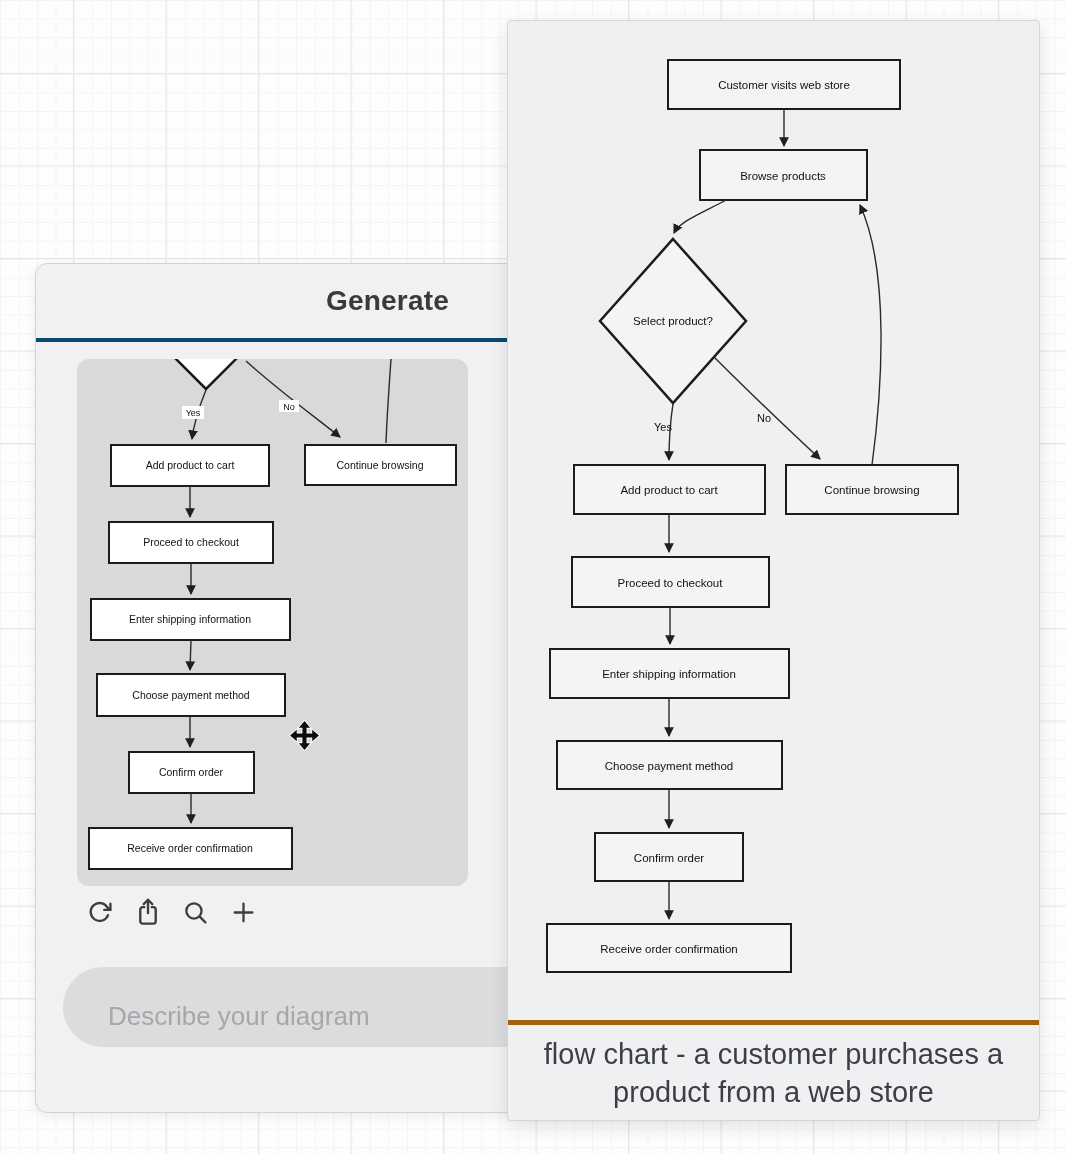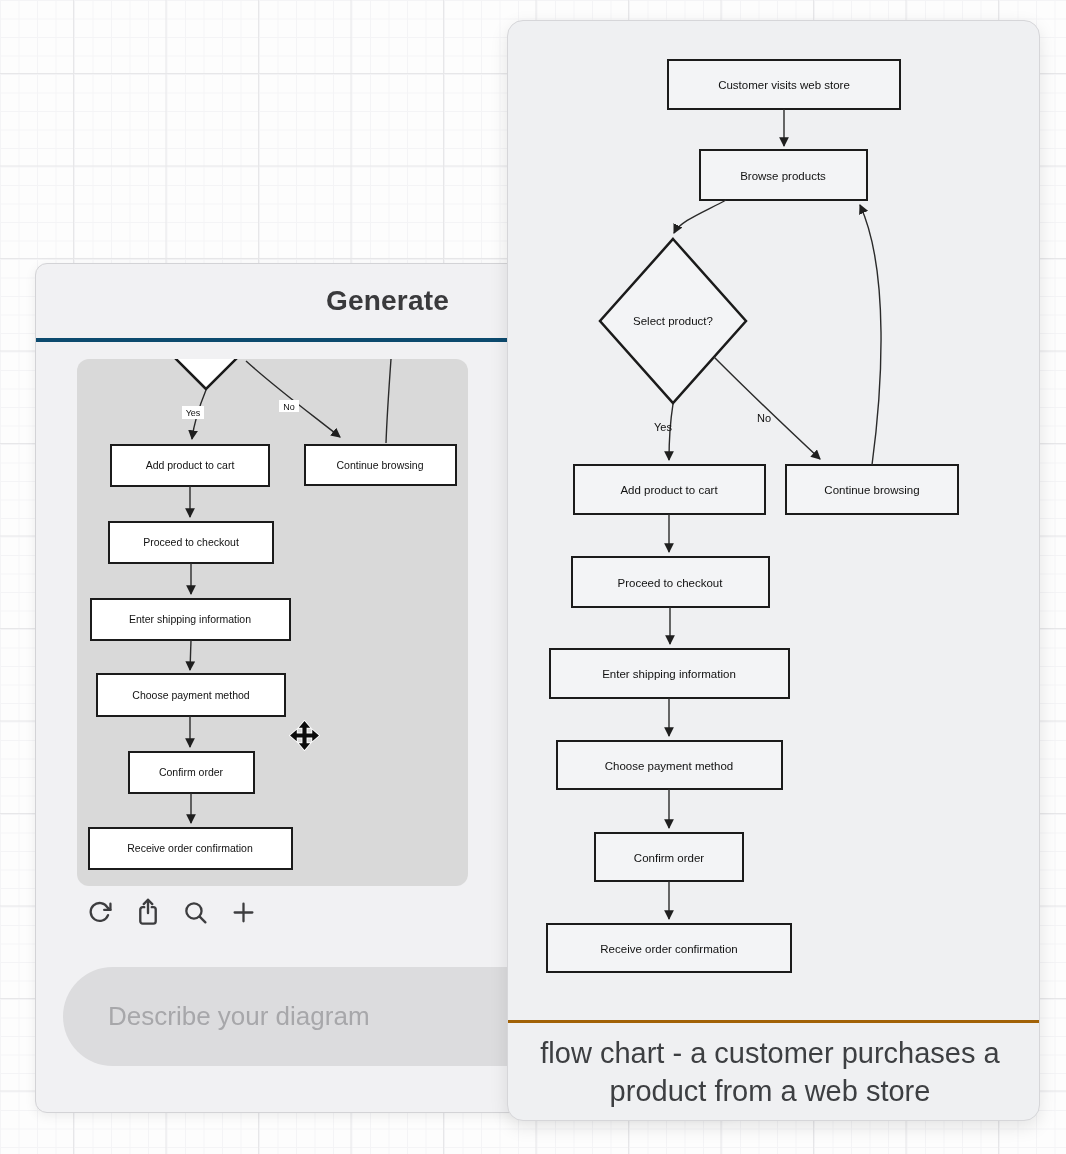--- a/index.html
+++ b/index.html
@@ -33,37 +33,37 @@
   .preview svg{display:block;}
   .move-cursor{position:absolute;left:253px;top:456px;width:31px;height:31px;z-index:3;}
   .toolbar{
     position:absolute;left:50px;top:632px;display:flex;gap:21px;align-items:center;
   }
   .tool-btn{
     width:27px;height:32px;background:none;border:none;padding:0;cursor:pointer;
     display:flex;align-items:center;justify-content:center;color:#3d3d3f;
   }
   .prompt-pill{
-    position:absolute;left:27px;top:703px;width:660px;height:99px;
+    position:absolute;left:27px;top:703px;width:660px;height:80px;
     background:#dcdcde;border:none;border-radius:50px;box-sizing:border-box;
     padding:34px 40px 0 45px;font-family:"Liberation Sans",sans-serif;
     font-size:26px;color:#3c3c3e;resize:none;outline:none;overflow:hidden;
   }
   .prompt-pill::placeholder{color:#a7a7aa;}
   
   .result-card{
     position:absolute;left:507px;top:20px;width:533px;height:1101px;
-    background:#eff0f2;border:1px solid #d6d6d9;border-radius:16px;
+    background:#eff0f2;border:1px solid #d6d6d9;border-radius:4px;
     box-shadow:0 6px 18px rgba(0,0,0,.10);z-index:2;box-sizing:border-box;
   }
   .result-diagram{position:absolute;left:0;top:0;}
   .result-caption{
     position:absolute;left:0;top:999px;width:100%;height:100px;
-    border-top:3px solid #a16207;box-sizing:border-box;
-    display:flex;align-items:center;justify-content:flex-start;text-align:center;
+    border-top:5px solid #a16207;box-sizing:border-box;
+    display:flex;align-items:center;justify-content:center;text-align:center;
   }
   .caption-text{
     width:524px;font-size:29px;line-height:38px;color:#3d3f42;
   }
   
   .fc-box{fill:#f3f4f6;stroke:#1b1b1b;stroke-width:2;}
   .fc-box-w{fill:#ffffff;stroke:#1b1b1b;stroke-width:2;}
   .fc-line{fill:none;stroke:#2a2a2a;stroke-width:1.4;}
   .fc-text{fill:#111;font-family:"Liberation Sans",sans-serif;}
 </style>

